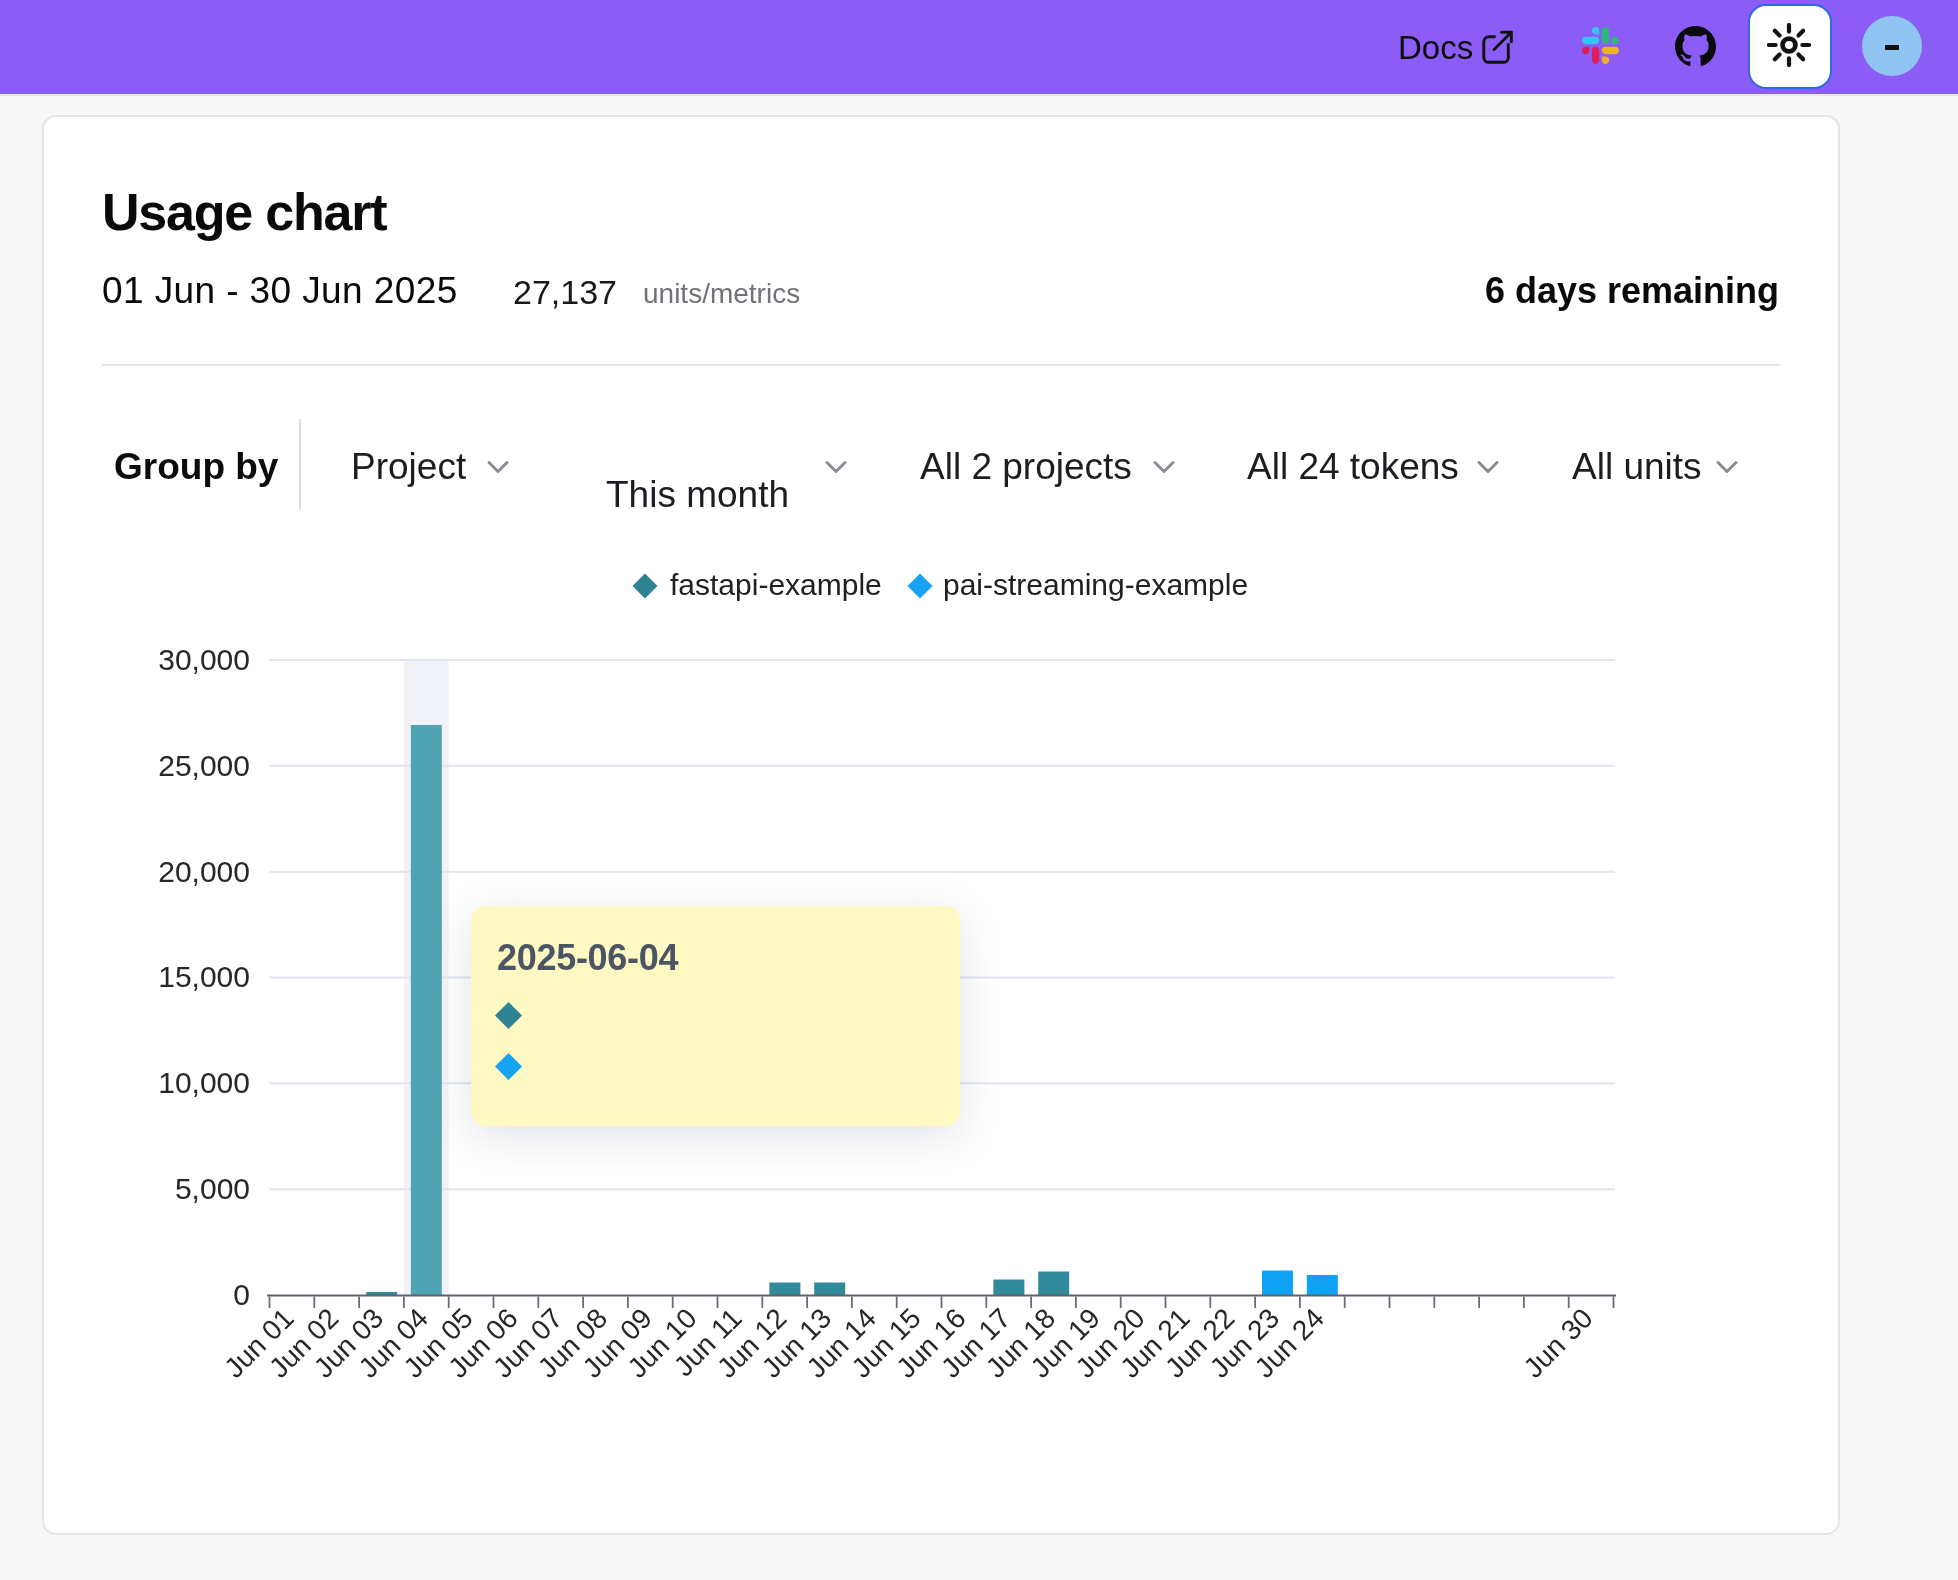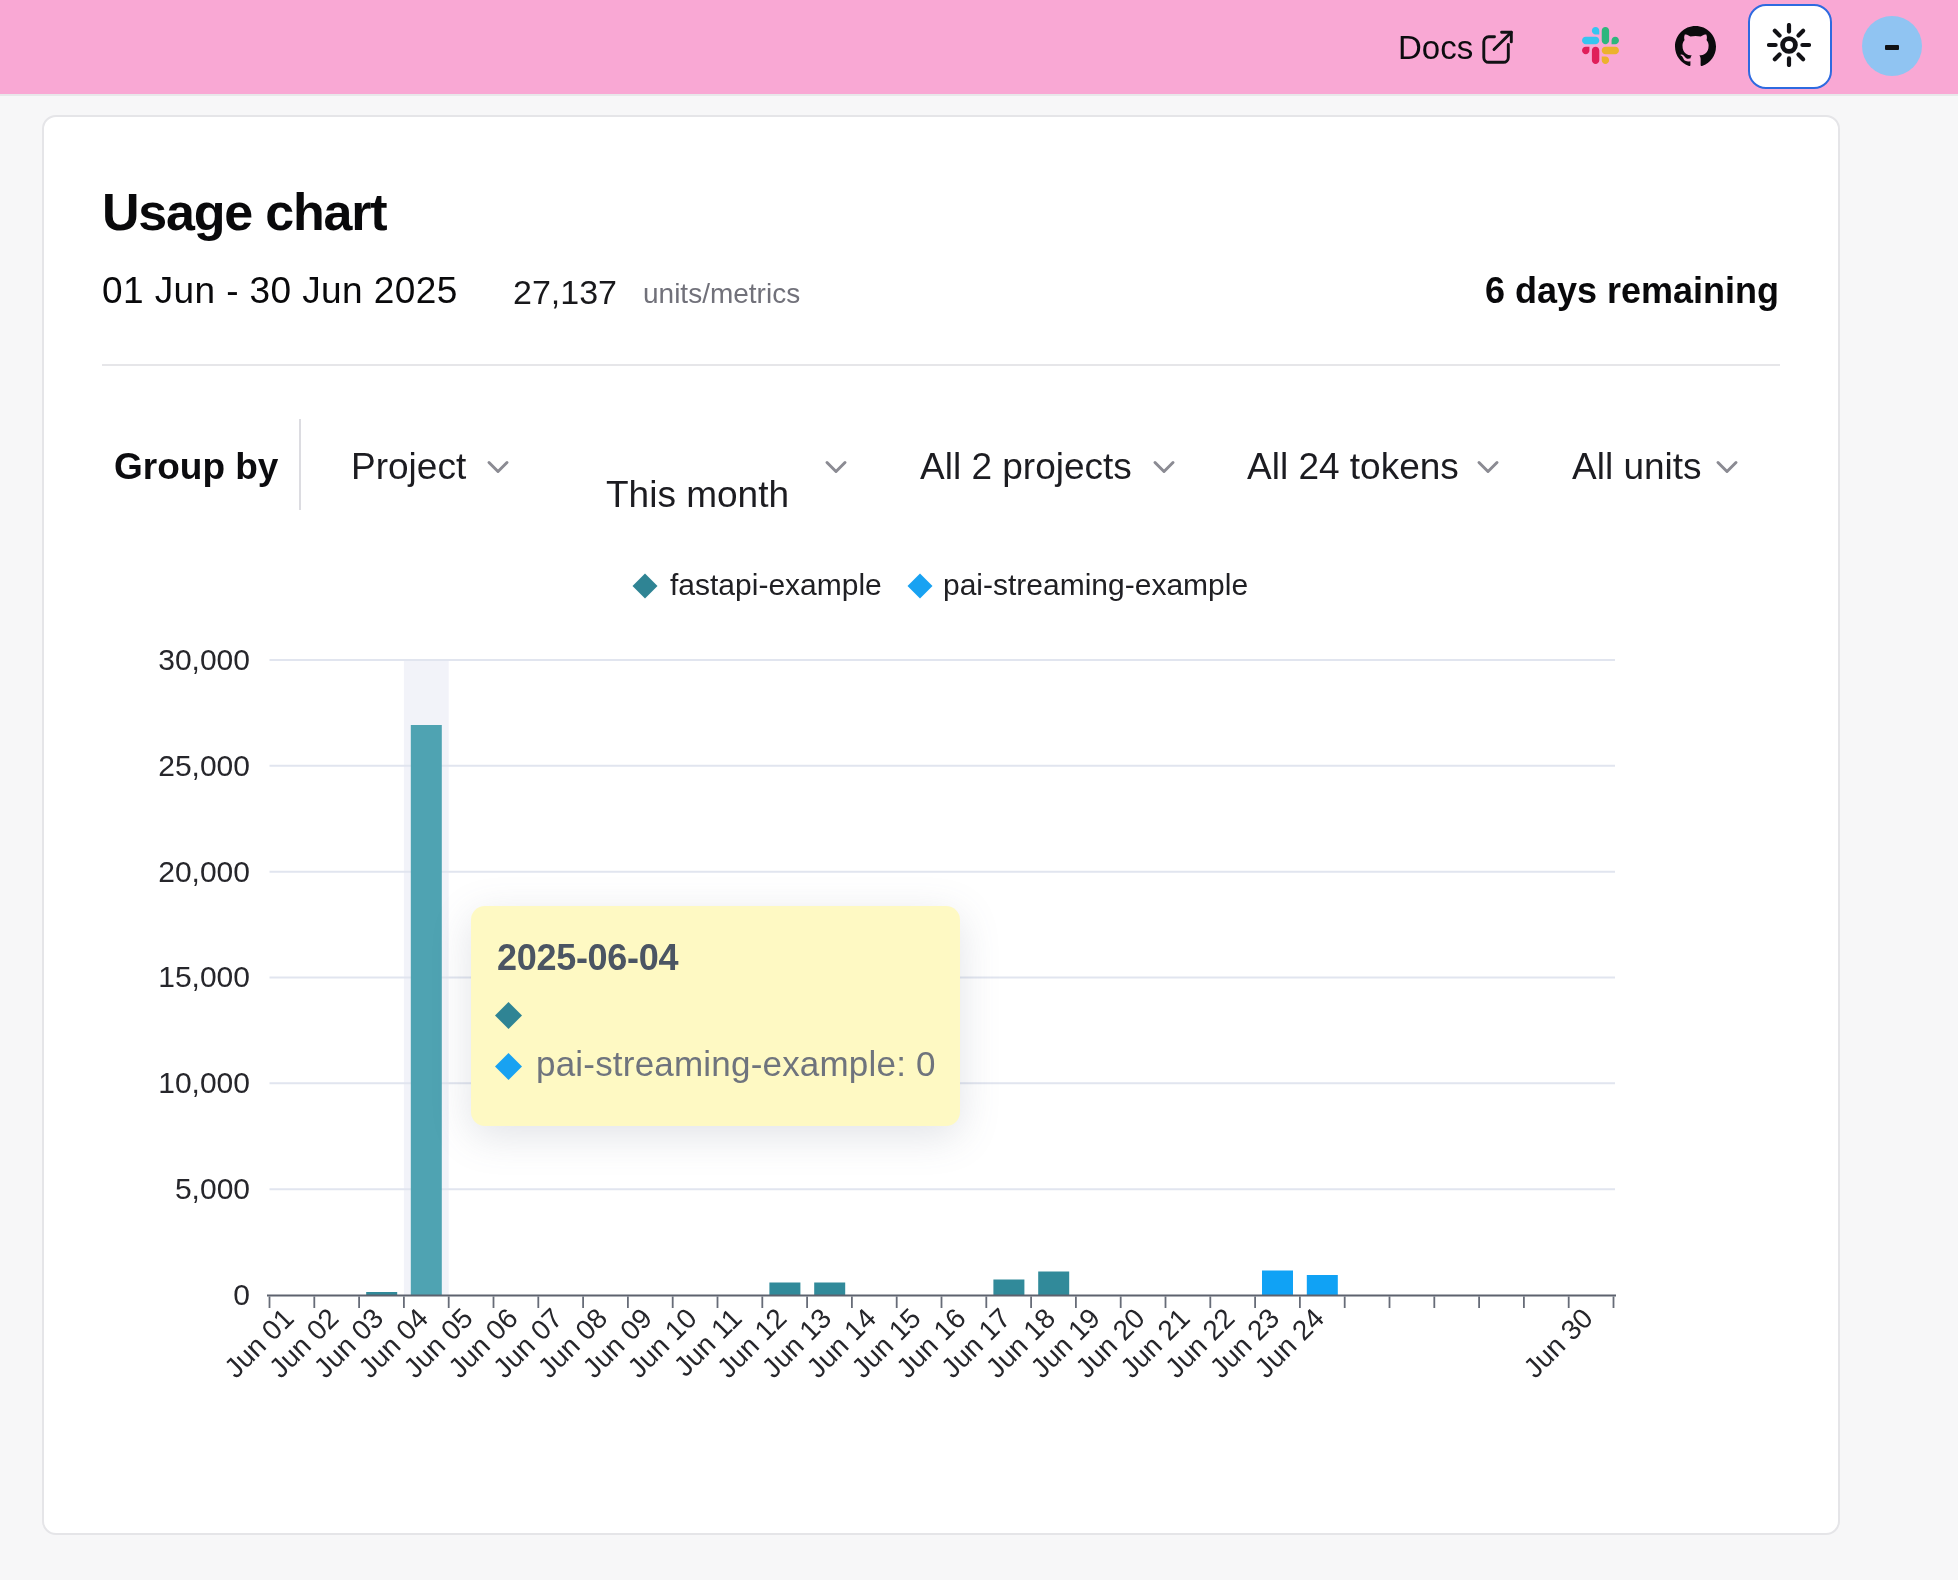--- a/index.html
+++ b/index.html
@@ -1,19 +1,19 @@
 <!DOCTYPE html>
 <html><head>
 <meta charset="utf-8">
 <style>
   * { margin:0; padding:0; box-sizing:border-box; }
   span, div { white-space:nowrap; }
   html,body { width:1958px; height:1580px; font-family:"Liberation Sans", sans-serif; background:#f7f7f8; overflow:hidden; }
   .abs { position:absolute; }
-  #header { position:absolute; left:0; top:0; width:1958px; height:96px; background:#f9a8d4; border-bottom:2px solid #e8e8ea; }
+  #header { position:absolute; left:0; top:0; width:1958px; height:96px; background:#8b5cf6; border-bottom:2px solid #e8e8ea; }
   #docs { position:absolute; left:1398px; top:31px; font-size:33px; font-weight:500; color:#0c0c0f; line-height:1; }
   #extlink { position:absolute; left:1482px; top:30px; }
   #slack { position:absolute; left:1582px; top:27px; }
   #github { position:absolute; left:1675px; top:26px; }
   #sunbtn { position:absolute; left:1748px; top:4px; width:84px; height:85px; border:2.6px solid #2e6ae0; border-radius:18px; background:#fff; }
   #sun { position:absolute; left:17px; top:17px; }
   #avatar { position:absolute; left:1862px; top:16px; width:60px; height:60px; border-radius:50%; background:#90c4f2; }
   #avatar .dash { position:absolute; left:23px; top:29px; width:14px; height:5px; background:#101114; border-radius:1px; }
   #card { position:absolute; left:42px; top:115px; width:1798px; height:1420px; background:#ffffff; border:2px solid #e5e5e8; border-radius:14px; }
   #title { position:absolute; left:102px; top:186px; font-size:52px; font-weight:700; color:#09090b; line-height:1; letter-spacing:-1.2px; }
@@ -217,14 +217,13 @@
 </svg>
 
 <div id="tooltip">
   <div id="tt-title">2025-06-04</div>
   <svg class="abs" style="left:23px; top:95px;" width="29" height="29" viewBox="0 0 29 29">
       <polygon points="14.5,1 28,14.5 14.5,28 1,14.5" fill="#2f8494"></polygon>
     </svg>
   <svg class="abs" style="left:23px; top:146px;" width="29" height="29" viewBox="0 0 29 29">
       <polygon points="14.5,1 28,14.5 14.5,28 1,14.5" fill="#18a2f2"></polygon>
     </svg>
-  <div class="tt-item" style="top:140px;">pai-streaming-example: 0</div>
 </div>
 
 </body></html>

